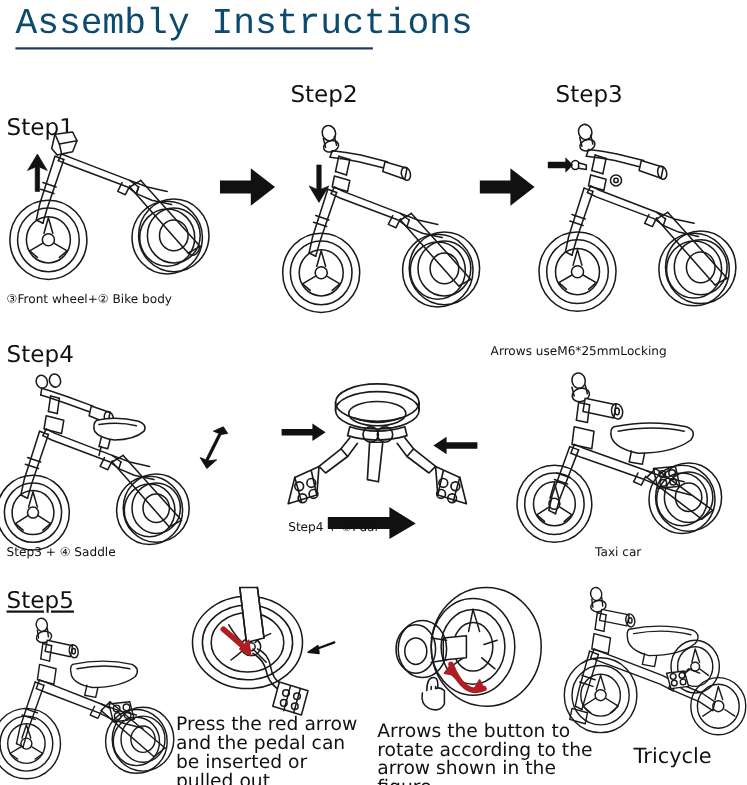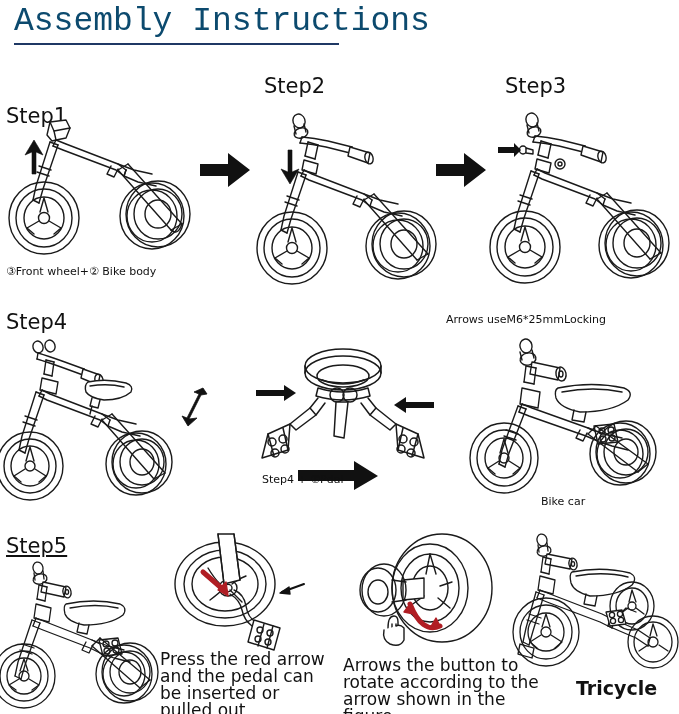--- a/index.html
+++ b/index.html
@@ -422,22 +422,23 @@
       <ellipse cx="164" cy="120" rx="30" ry="31"></ellipse>
       <ellipse cx="164" cy="120" rx="22" ry="23"></ellipse>
       <ellipse cx="164" cy="120" rx="12" ry="13"></ellipse>
       <path d="M126 102 L176 140"></path>
       <path d="M134 94 L186 132"></path>
       <path d="M126 102 L134 94 M176 140 L186 132"></path>
       <path d="M118 98 L114 106 L121 109 L125 101"></path>
     </svg>
   </div>
 
+  <div class="caption" style="left:6px; top:492px;">Step3 + ④ Saddle</div>
   <div class="caption" style="left:262px; top:470px;">Step4 + ⑤Pdal</div>
-  <div class="caption" style="left:541px; top:492px;">Bike car</div>
+  <div class="caption" style="left:541px; top:492px;">Taxi car</div>
 
   <div class="fig" style="left:0px; top:556px;">
     <svg width="165" height="145" viewBox="0 0 165 145" fill="none" stroke="#1A1A1A" stroke-width="1.3" stroke-linecap="round" stroke-linejoin="round">
       <ellipse cx="38" cy="12" rx="5" ry="6" transform="rotate(-14 38 12)"></ellipse>
       <path d="M34 17 L35 24 M43 15 L44 23"></path>
       <ellipse cx="40" cy="23" rx="7" ry="5" transform="rotate(-14 40 23)"></ellipse>
       <path d="M43 26 L66 31 L64 41 L41 36 Z" fill="#fff"></path>
       <ellipse cx="67" cy="36" rx="4" ry="6" transform="rotate(-12 67 36)"></ellipse>
       <ellipse cx="67" cy="36" rx="1.6" ry="2.4"></ellipse>
       <path d="M39 29 L37 43 M47 31 L45 45"></path>
@@ -599,15 +600,15 @@
       <path d="M96 84 L112 82 L116 96 L100 98 Z" fill="#fff"></path>
       <ellipse cx="102" cy="87" rx="2.6" ry="2.6"></ellipse>
       <ellipse cx="110" cy="86" rx="2.6" ry="2.6"></ellipse>
       <ellipse cx="103" cy="93" rx="2.6" ry="2.6"></ellipse>
       <ellipse cx="111" cy="92" rx="2.6" ry="2.6"></ellipse>
     </svg>
   </div>
 
   <div class="caption multi small" style="left:160px; top:651px; width:172px;">Press the red arrow and the pedal can be inserted or pulled out</div>
   <div class="caption multi small" style="left:343px; top:657px; width:200px;">Arrows the button to rotate according to the arrow shown in the figure</div>
-  <div class="caption big" style="left:576px; top:676px;font-weight:bold;">Tricycle</div>
+  <div class="caption big" style="left:576px; top:676px;">Tricycle</div>
 
 </div>
 
 </body></html>

